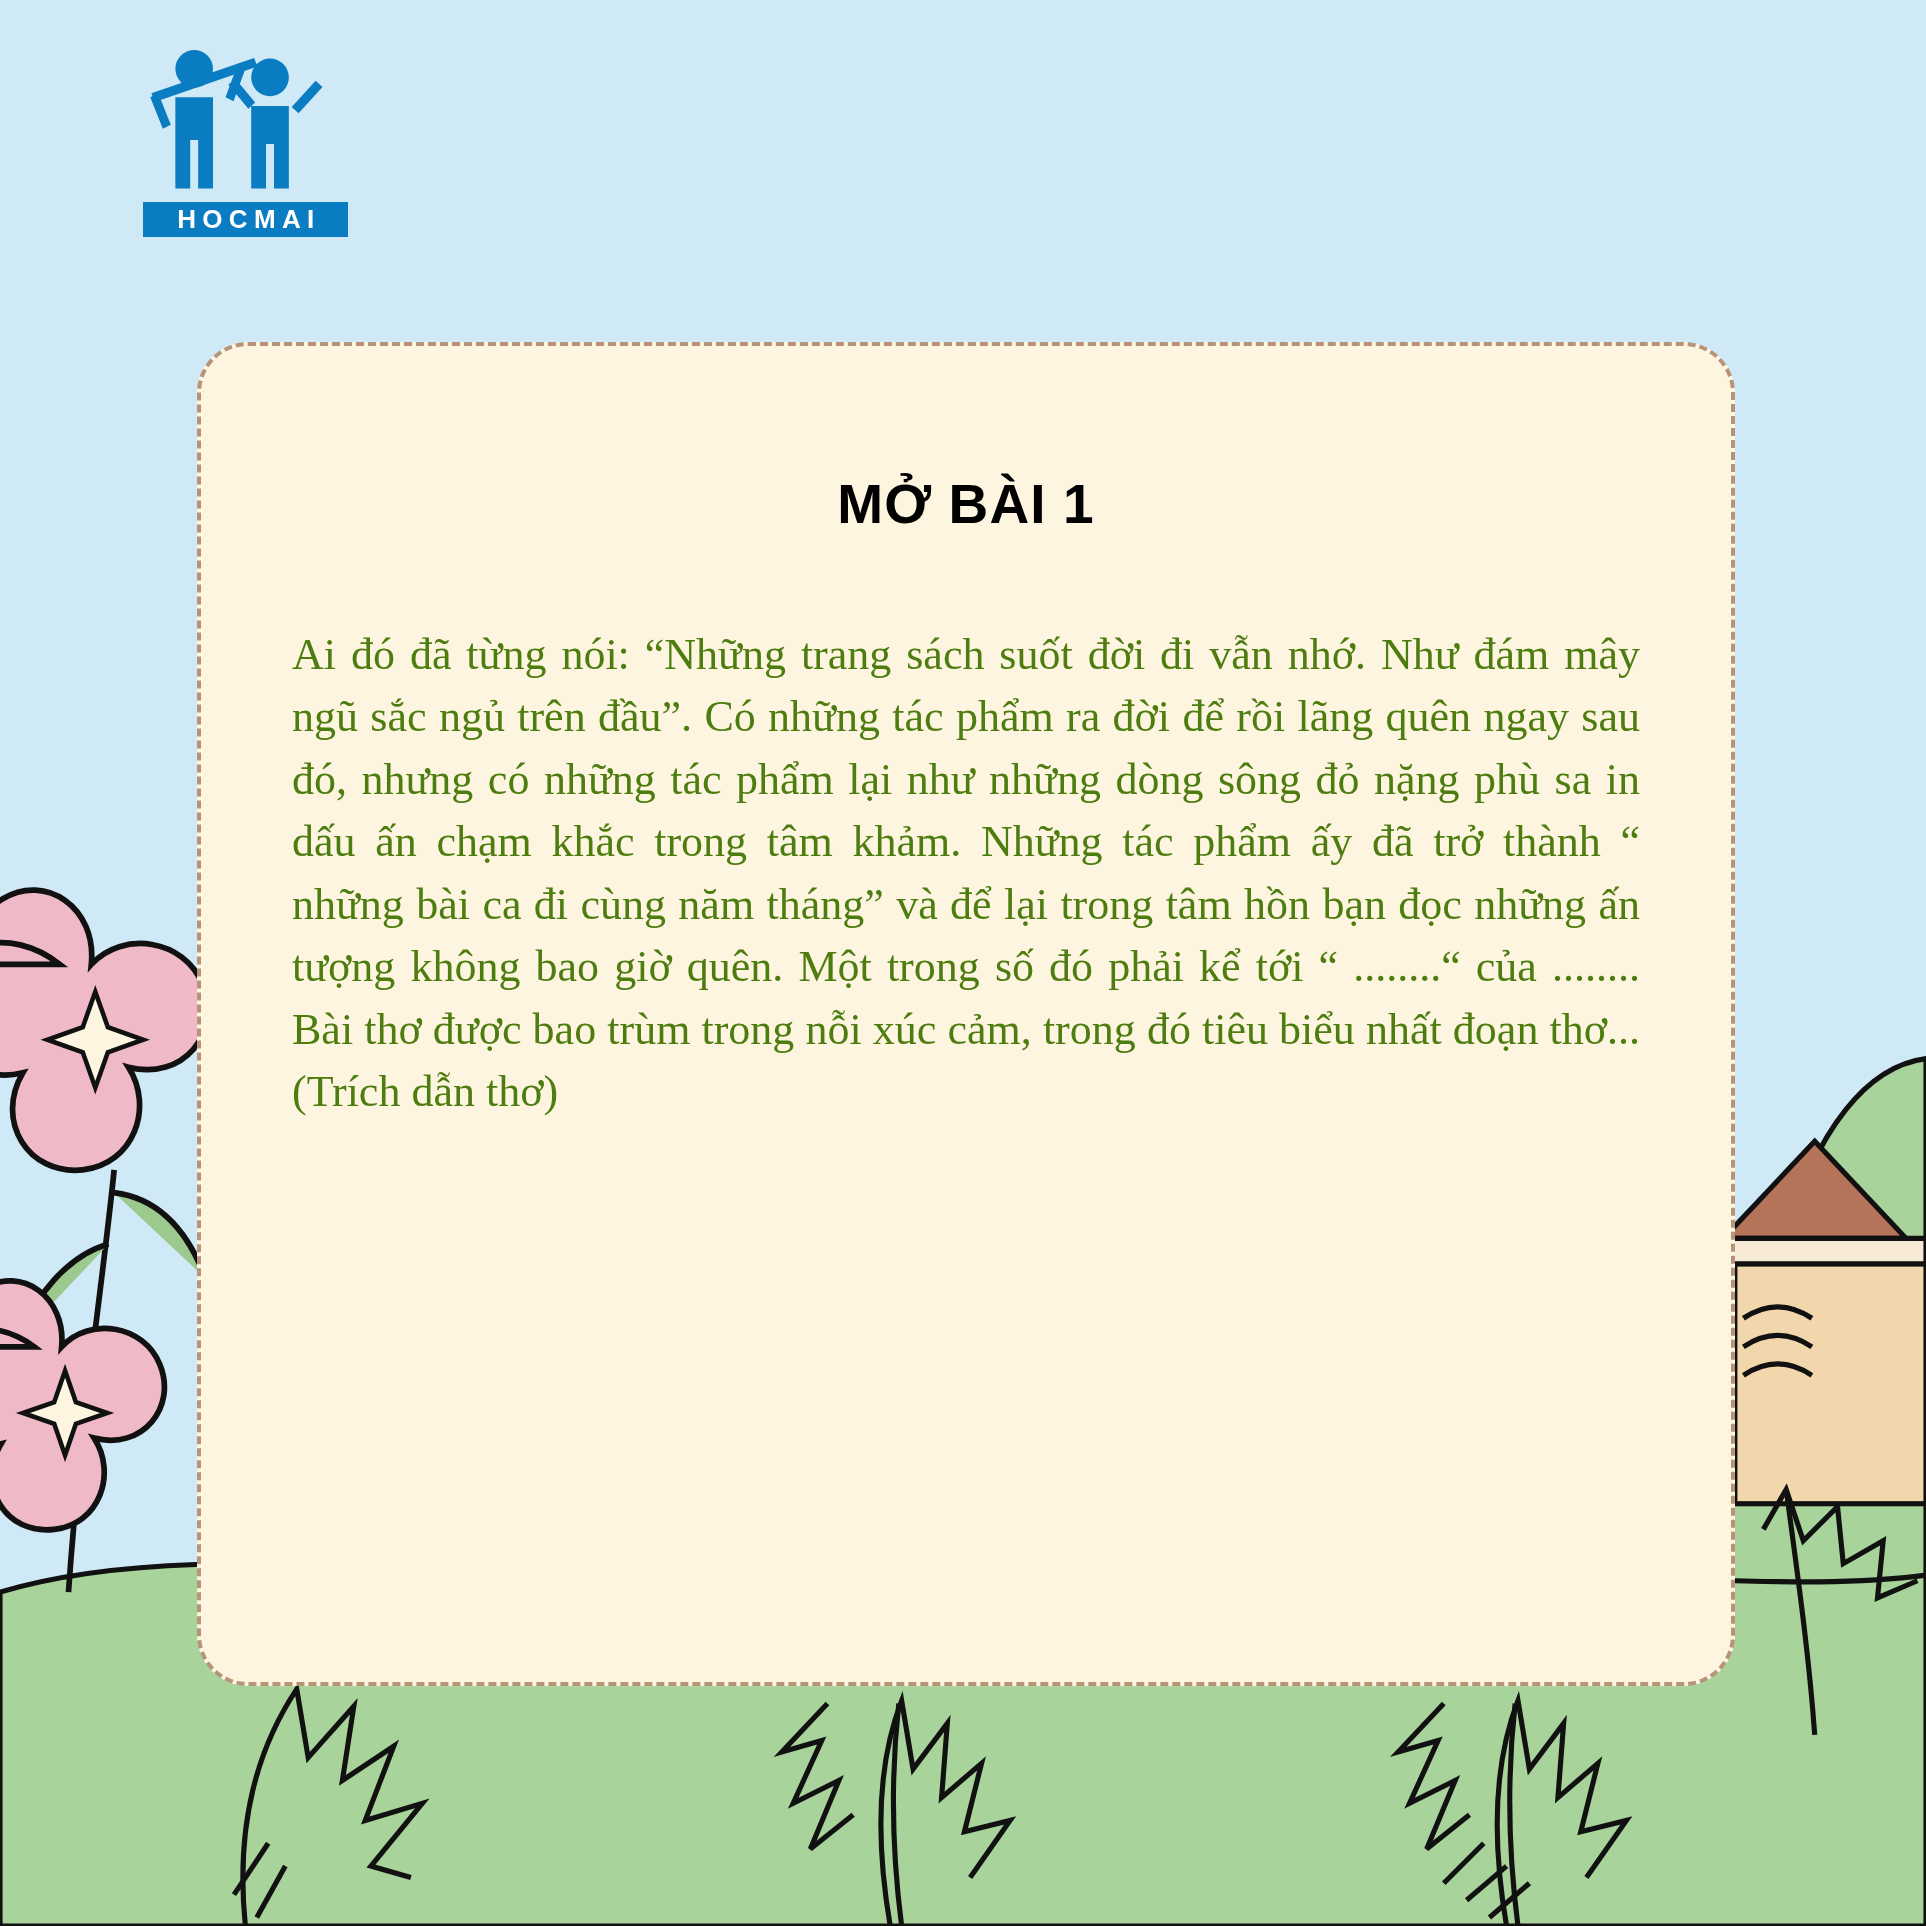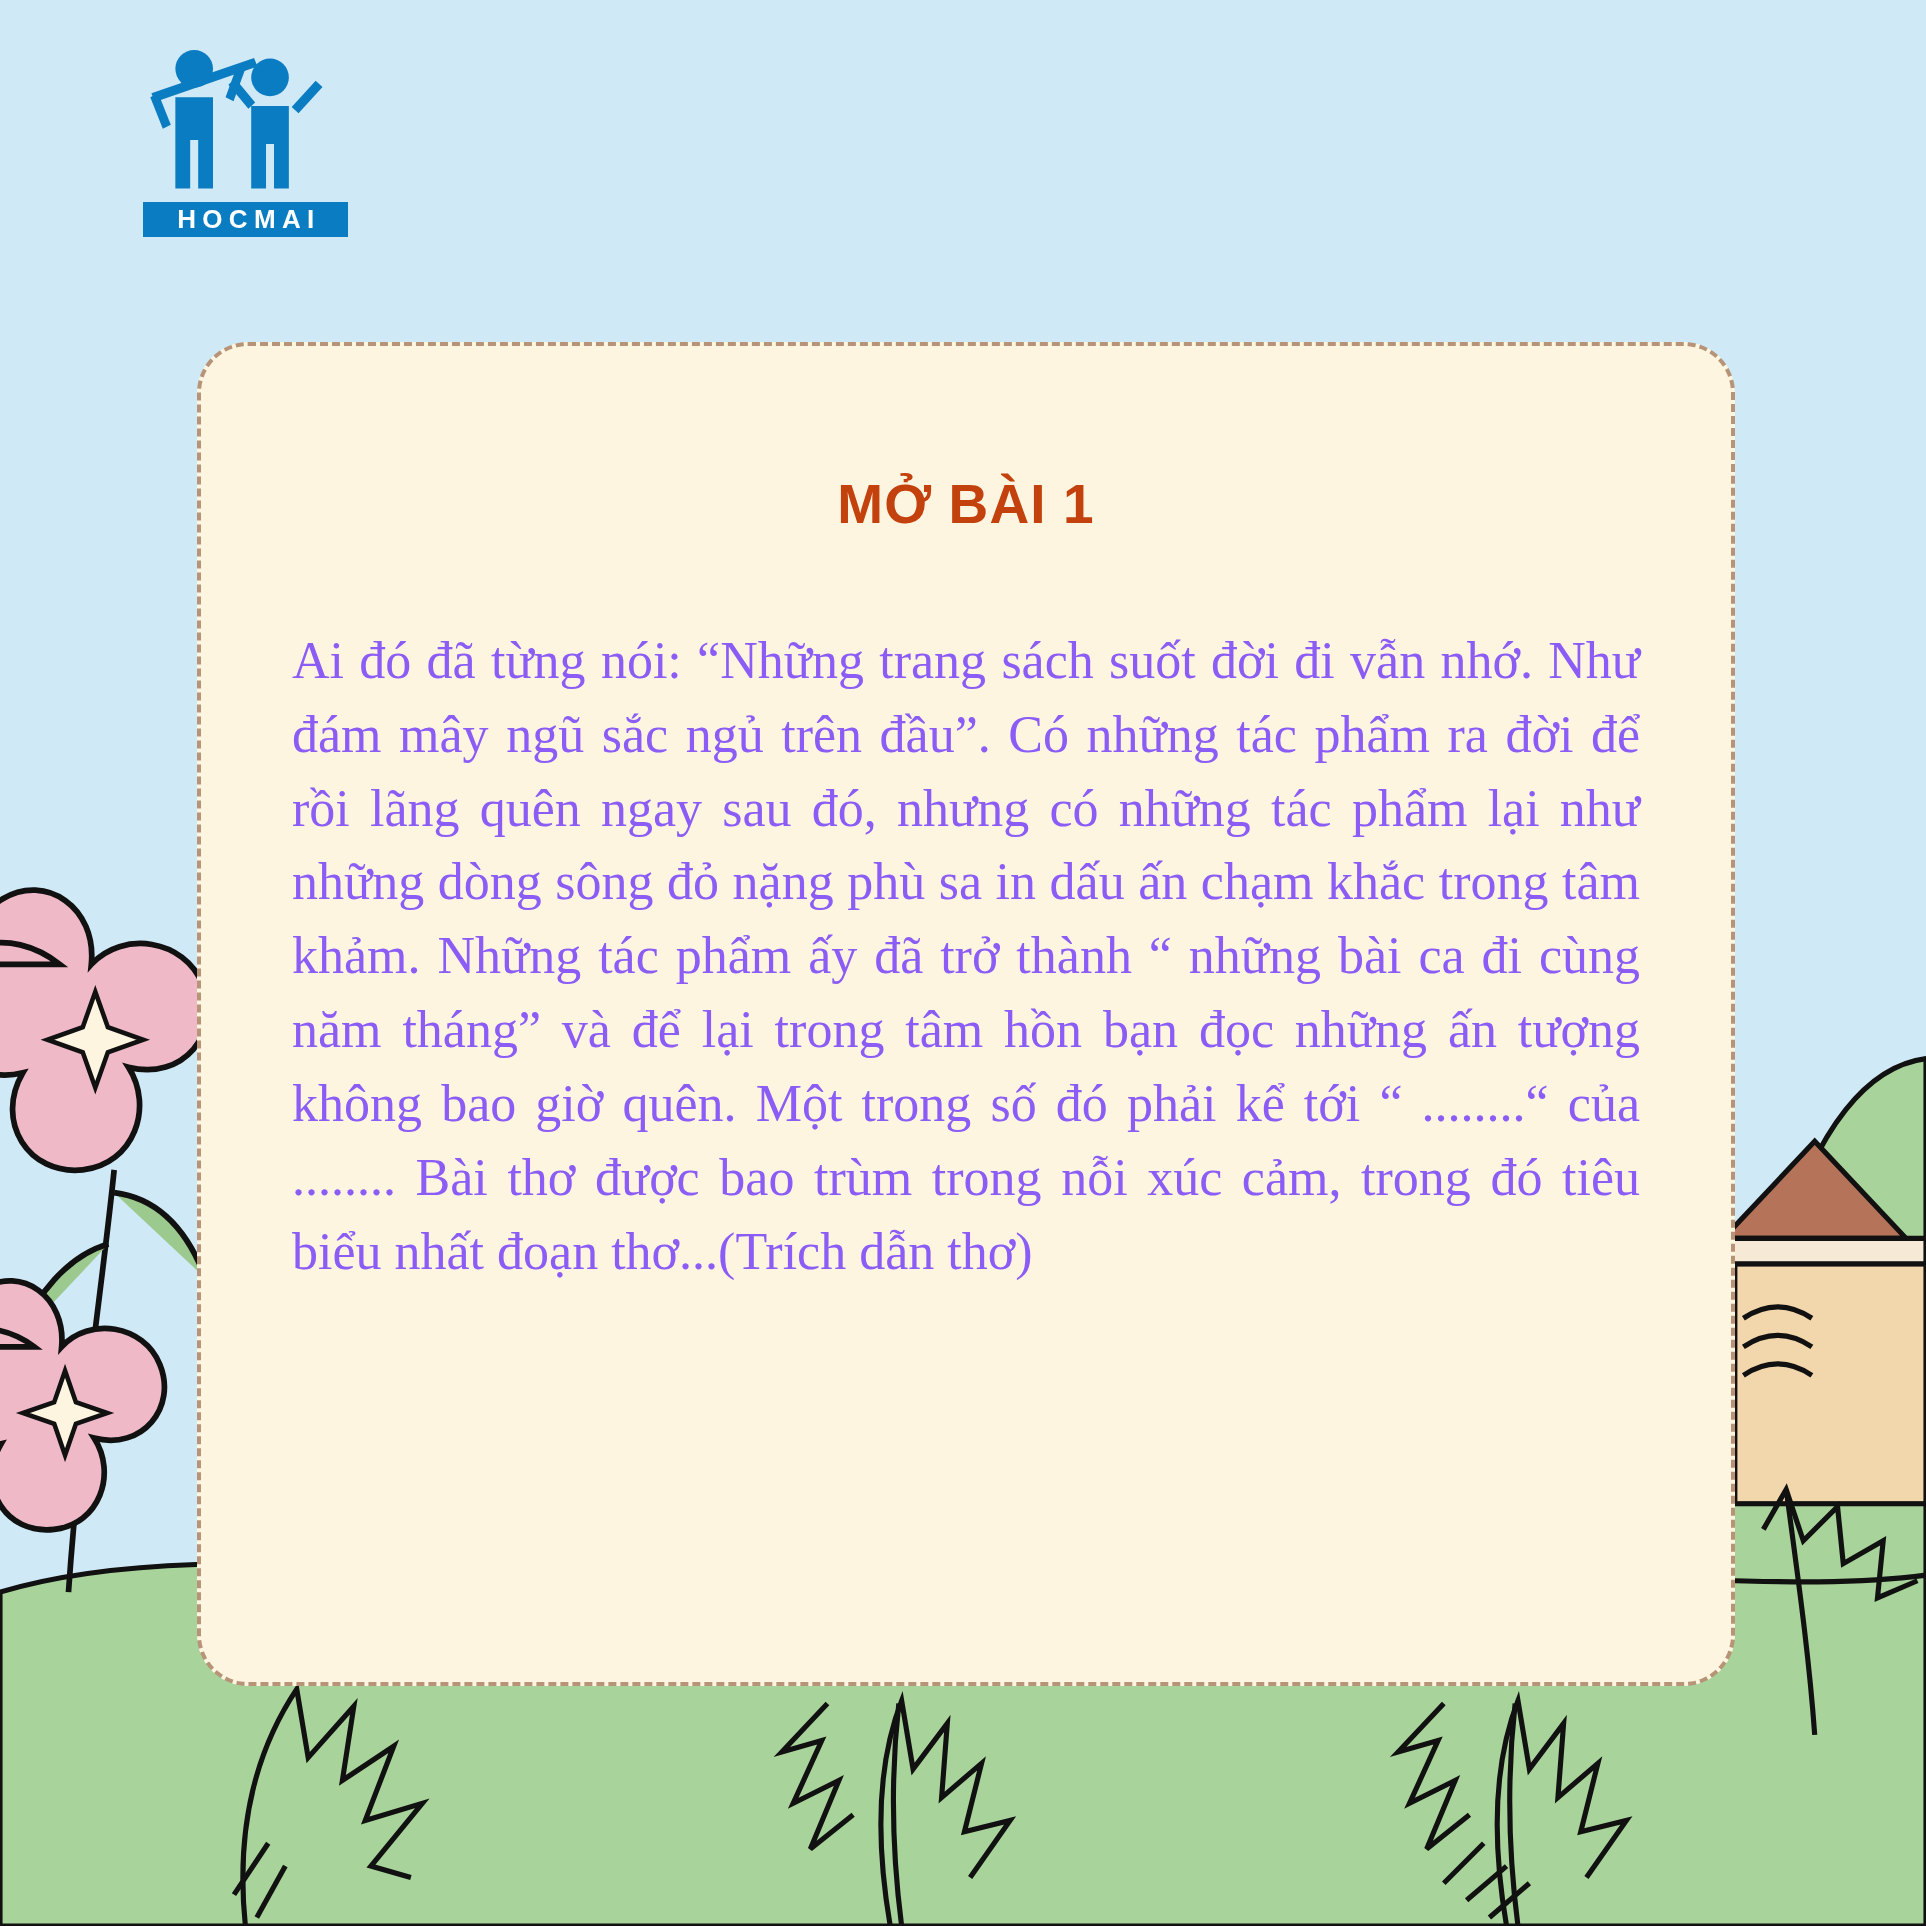--- a/index.html
+++ b/index.html
@@ -67,30 +67,30 @@
   }
 
   .card-title {
     margin: 0;
     padding-top: 126px;
     text-align: center;
     font-family: "Liberation Sans", sans-serif;
     font-weight: bold;
     font-size: 55px;
     letter-spacing: 1.1px;
-    color: #c2410c;
+    color: #000000;
   }
 
   .card-body {
     margin: 0;
     padding: 88px 91px 0 91px;
     font-family: "Liberation Serif", serif;
-    font-size: 52px;
+    font-size: 44px;
     line-height: 1.42;
-    color: #8b5cf6;
+    color: #4d7c0f;
     text-align: justify;
     text-justify: inter-word;
     hyphens: none;
   }
 </style>
 </head>
 <body>
 
 <svg id="scene" viewBox="0 0 3375 3375" xmlns="http://www.w3.org/2000/svg">
 

